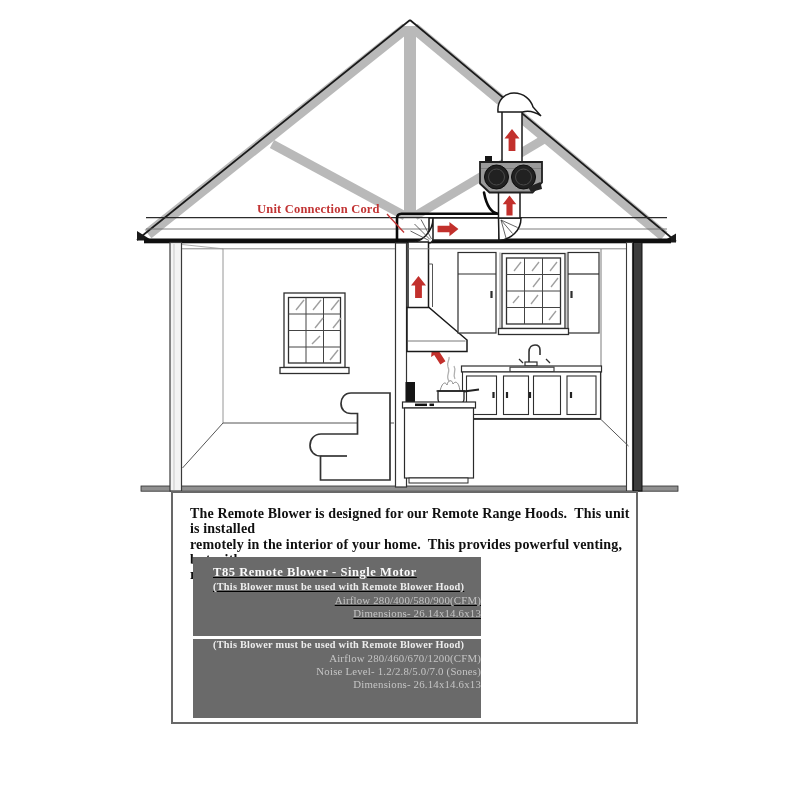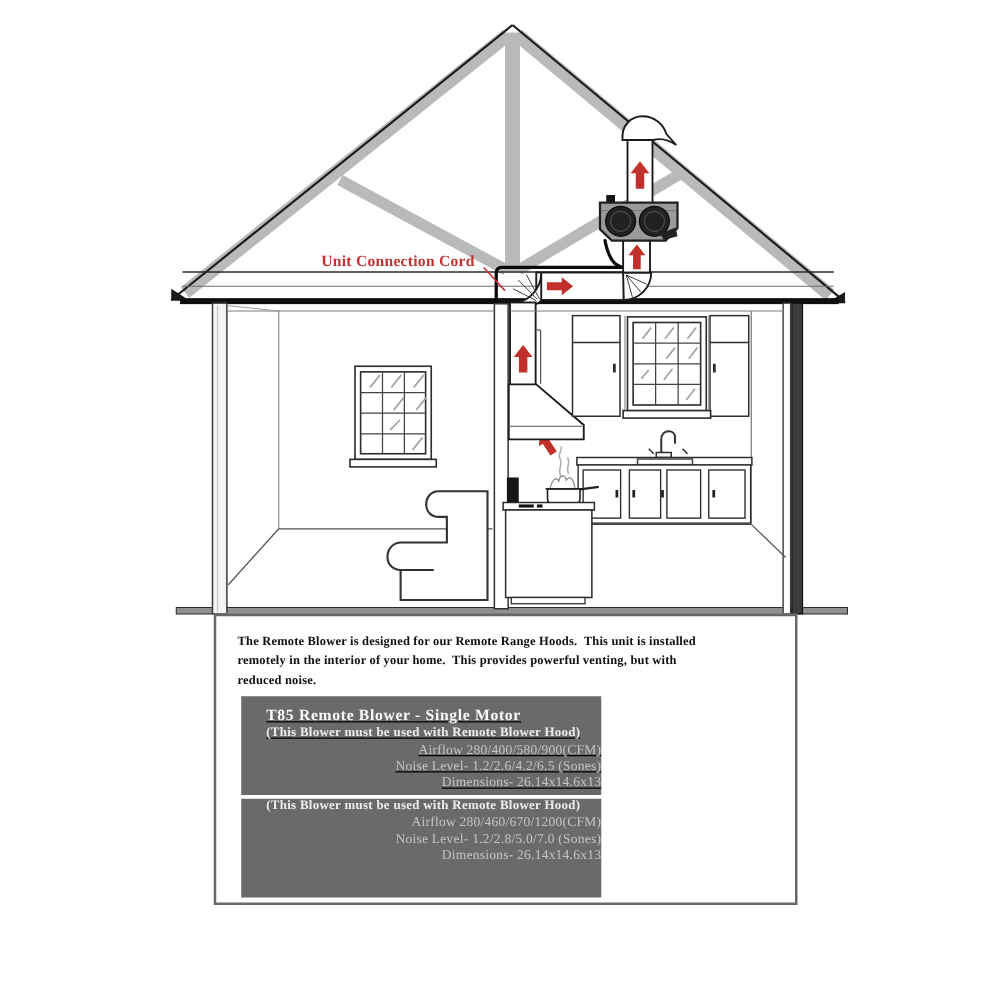--- a/index.html
+++ b/index.html
@@ -3,21 +3,21 @@
 <meta charset="utf-8">
 <style>
   html,body{margin:0;padding:0;background:#ffffff;}
   body{width:800px;height:800px;font-family:"Liberation Serif",serif;}
   .stage{position:relative;width:800px;height:800px;background:#fff;overflow:hidden;border-radius:29px;}
   .stage svg{position:absolute;left:0;top:0;}
 
   .panel{position:absolute;left:171px;top:491px;width:467px;height:233px;
          border:2.5px solid #686868;background:#fff;box-sizing:border-box;}
   .intro{position:absolute;left:17px;top:13px;width:445px;
-         font-weight:bold;font-size:10px;line-height:15.3px;color:#101010;
+         font-weight:bold;font-size:14px;line-height:15.3px;color:#101010;
          letter-spacing:0.15px;white-space:pre-wrap;}
   .pbox{position:absolute;left:20px;width:288px;height:79px;
         background:var(--product-box-gray,#6a6a6a);}
   .pbox1{top:64px;text-decoration:underline;}
   .pbox2{top:146px;}
   .ptitle{margin:8px 0 1px 20px;font-size:12.5px;font-weight:bold;color:#fbfbfb;letter-spacing:0.55px;}
   .pnote{margin:0 0 2px 20px;font-size:10.3px;font-weight:bold;color:#ededed;letter-spacing:0.25px;}
   .pspec{margin:0 0 0 20px;font-size:10.8px;color:#c5c5c5;line-height:12.8px;letter-spacing:0.2px;text-align:right;}
 </style>
 </head>
@@ -231,21 +231,20 @@
   </g>
 </svg>
 
 <div class="panel">
   <div class="intro"><div>The Remote Blower is designed for our Remote Range Hoods.  This unit is installed</div><div>remotely in the interior of your home.  This provides powerful venting, but with</div><div>reduced noise.</div></div>
 
   <div class="pbox pbox1">
     <div class="ptitle">T85 Remote Blower - Single Motor</div>
     <div class="pnote">(This Blower must be used with Remote Blower Hood)</div>
     <div class="pspec">Airflow 280/400/580/900(CFM)</div>
-    <div class="pspec">Noise Level- 1.2/2.6/4.2/6.5 (Sones)</div>
     <div class="pspec">Dimensions- 26.14x14.6x13</div>
   </div>
 
   <div class="pbox pbox2">
     <div class="pnote">(This Blower must be used with Remote Blower Hood)</div>
     <div class="pspec">Airflow 280/460/670/1200(CFM)</div>
     <div class="pspec">Noise Level- 1.2/2.8/5.0/7.0 (Sones)</div>
     <div class="pspec">Dimensions- 26.14x14.6x13</div>
   </div>
 </div>

